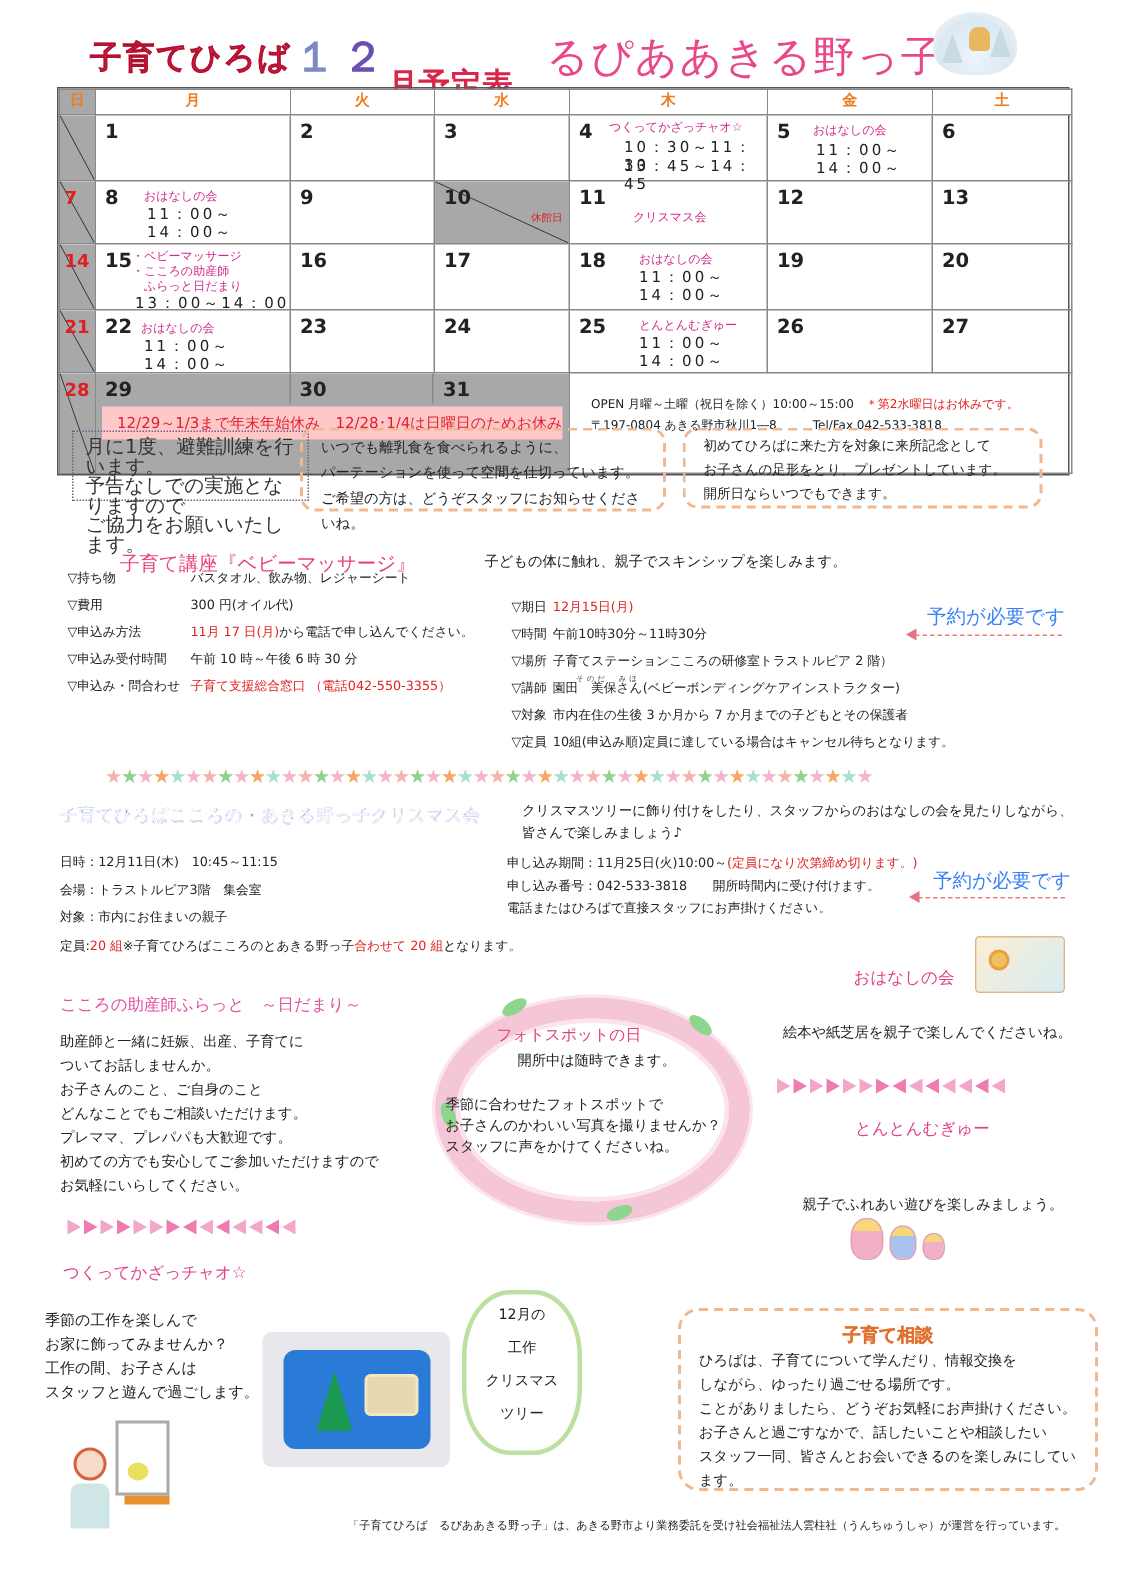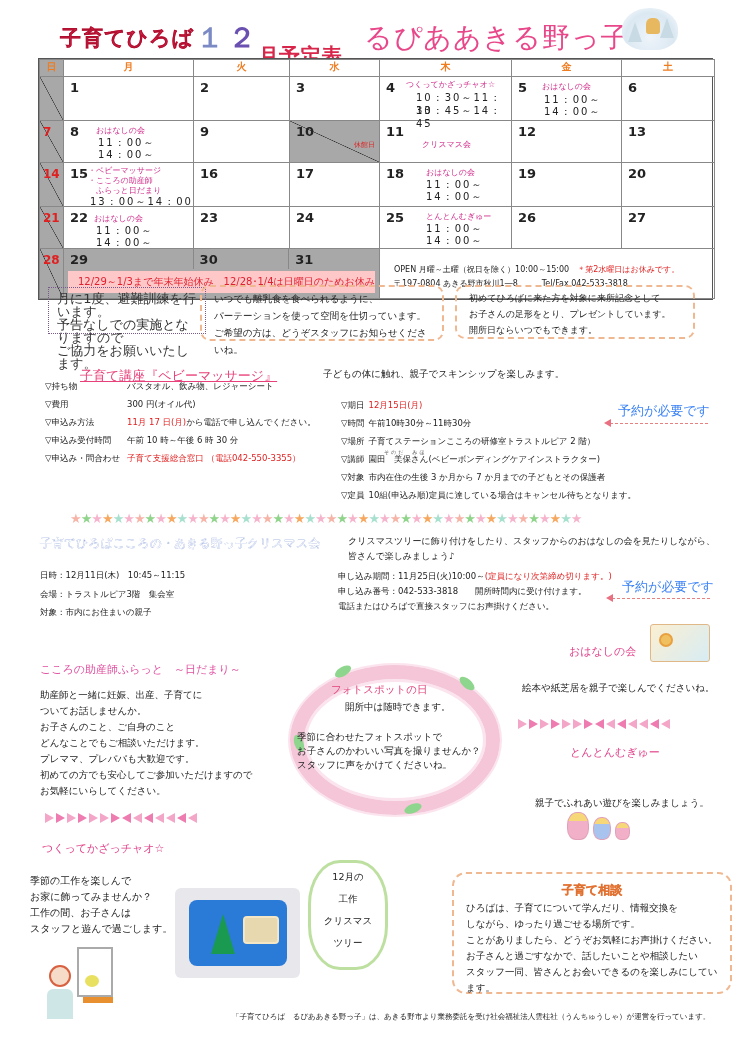--- a/index.html
+++ b/index.html
@@ -25,35 +25,35 @@
   .cal td.sun::after { content: ""; position: absolute; inset: 0; background: linear-gradient(to top right, transparent calc(50% - 0.6px), #333 50%, transparent calc(50% + 0.6px)); }
   .cal td.grey { background: #a8a8a8; }
   .cal .dnum { font-weight: bold; font-size: 13px; padding: 1px 0 0 6px; display: inline-block; }
   .cal .sunnum { color: #e02020; font-weight: bold; font-size: 12px; padding: 2px 0 0 3px; position: relative; z-index: 1; }
   .cal .ev { position: absolute; font-size: 8px; color: #d02a8a; }
   .cal .tm { font-size: 10px; letter-spacing: 2px; color: #222; }
   .cal .r1 { height: 44px; }
   .cal .r2 { height: 42px; }
   .cal .r3 { height: 44px; margin-left: 34px; }
   .cal .r4 { height: 42px; }
-  .cal .r5 { height: 50px; }
+  .cal .r5 { height: 67px; }
   .closed { position: absolute; right: 4px; bottom: 12px; font-size: 7px; color: #e02020; margin-left: 24px; }
   .diag { position: absolute; inset: 0; background: linear-gradient(to top right, transparent calc(50% - 0.6px), #333 50%, transparent calc(50% + 0.6px)); }
   .holiday-bar { position: absolute; left: 4px; right: 4px; top: 22px; height: 22px; background: #ffc8c8; color: #e02030; font-size: 10px; display: flex; align-items: center; padding-left: 10px; white-space: nowrap; }
   .info-cell { font-size: 8px; line-height: 14px; padding: 14px 0 0 14px; }
   .info-cell .red { color: #e02020; }
 
   
   .note-dotted { left: 48px; top: 287px; width: 158px; height: 47px; border: 1px dotted #7a5a8a; font-size: 13px; line-height: 13px; padding: 4px 8px; color: #333; }
   .dash-box { border: 2px dashed #f0b890; border-radius: 10px; font-size: 9.5px; line-height: 17px; padding: 3px 12px; color: #222; }
   .dash1 { left: 200px; top: 285px; width: 244px; height: 56px; }
   .dash2 { left: 455px; top: 285px; width: 240px; height: 54px; font-size: 9px; line-height: 16px; }
 
   
-  .h-pink { color: #e8407a; font-size: 13px; text-decoration: underline; }
+  .h-pink { color: #e8407a; font-size: 13px; }
   .bm-title { left: 80px; top: 367px; }
   .bm-desc { left: 323px; top: 368px; font-size: 9.5px; }
   .kv { font-size: 8.5px; line-height: 18px; }
   .kv .row { display: flex; white-space: nowrap; }
   .kv .k { width: 82px; }
   .kv .red { color: #e02020; }
   .bm-left { left: 45px; top: 377px; }
   .bm-left .row:first-child { margin-top: 0; }
   .bm-right { left: 341px; top: 396px; }
   .bm-right .k { width: auto; margin-right: 4px; }
@@ -325,20 +325,21 @@
 
 <div class="abs xmas-title">子育てひろばこころの・あきる野っ子クリスマス会</div>
 <div class="abs xmas-desc">
   <div>クリスマスツリーに飾り付けをしたり、スタッフからのおはなしの会を見たりしながら、</div>
   <div>皆さんで楽しみましょう♪</div>
 </div>
 <div class="abs xmas-left">
   <div>日時：12月11日(木)　10:45～11:15</div>
   <div>会場：トラストルピア3階　集会室</div>
   <div>対象：市内にお住まいの親子</div>
+  <div style="white-space:nowrap;"><span>定員:</span><span class="red">20 組</span><span>※子育てひろばこころのとあきる野っ子</span><span class="red">合わせて 20 組</span><span>となります。</span></div>
 </div>
 <div class="abs xmas-right">
   <div style="white-space:nowrap;"><span>申し込み期間：11月25日(火)10:00～</span><span class="red">(定員になり次第締め切ります。)</span></div>
   <div>申し込み番号：042-533-3818　　開所時間内に受け付けます。</div>
   <div>電話またはひろばで直接スタッフにお声掛けください。</div>
 </div>
 <div class="abs yoyaku" style="left:622px;top:578px;">予約が必要です</div>
 <div class="arrow" style="left:612px;top:598px;width:98px;"></div>
 
 <div class="abs mw-title">こころの助産師ふらっと　～日だまり～</div>

